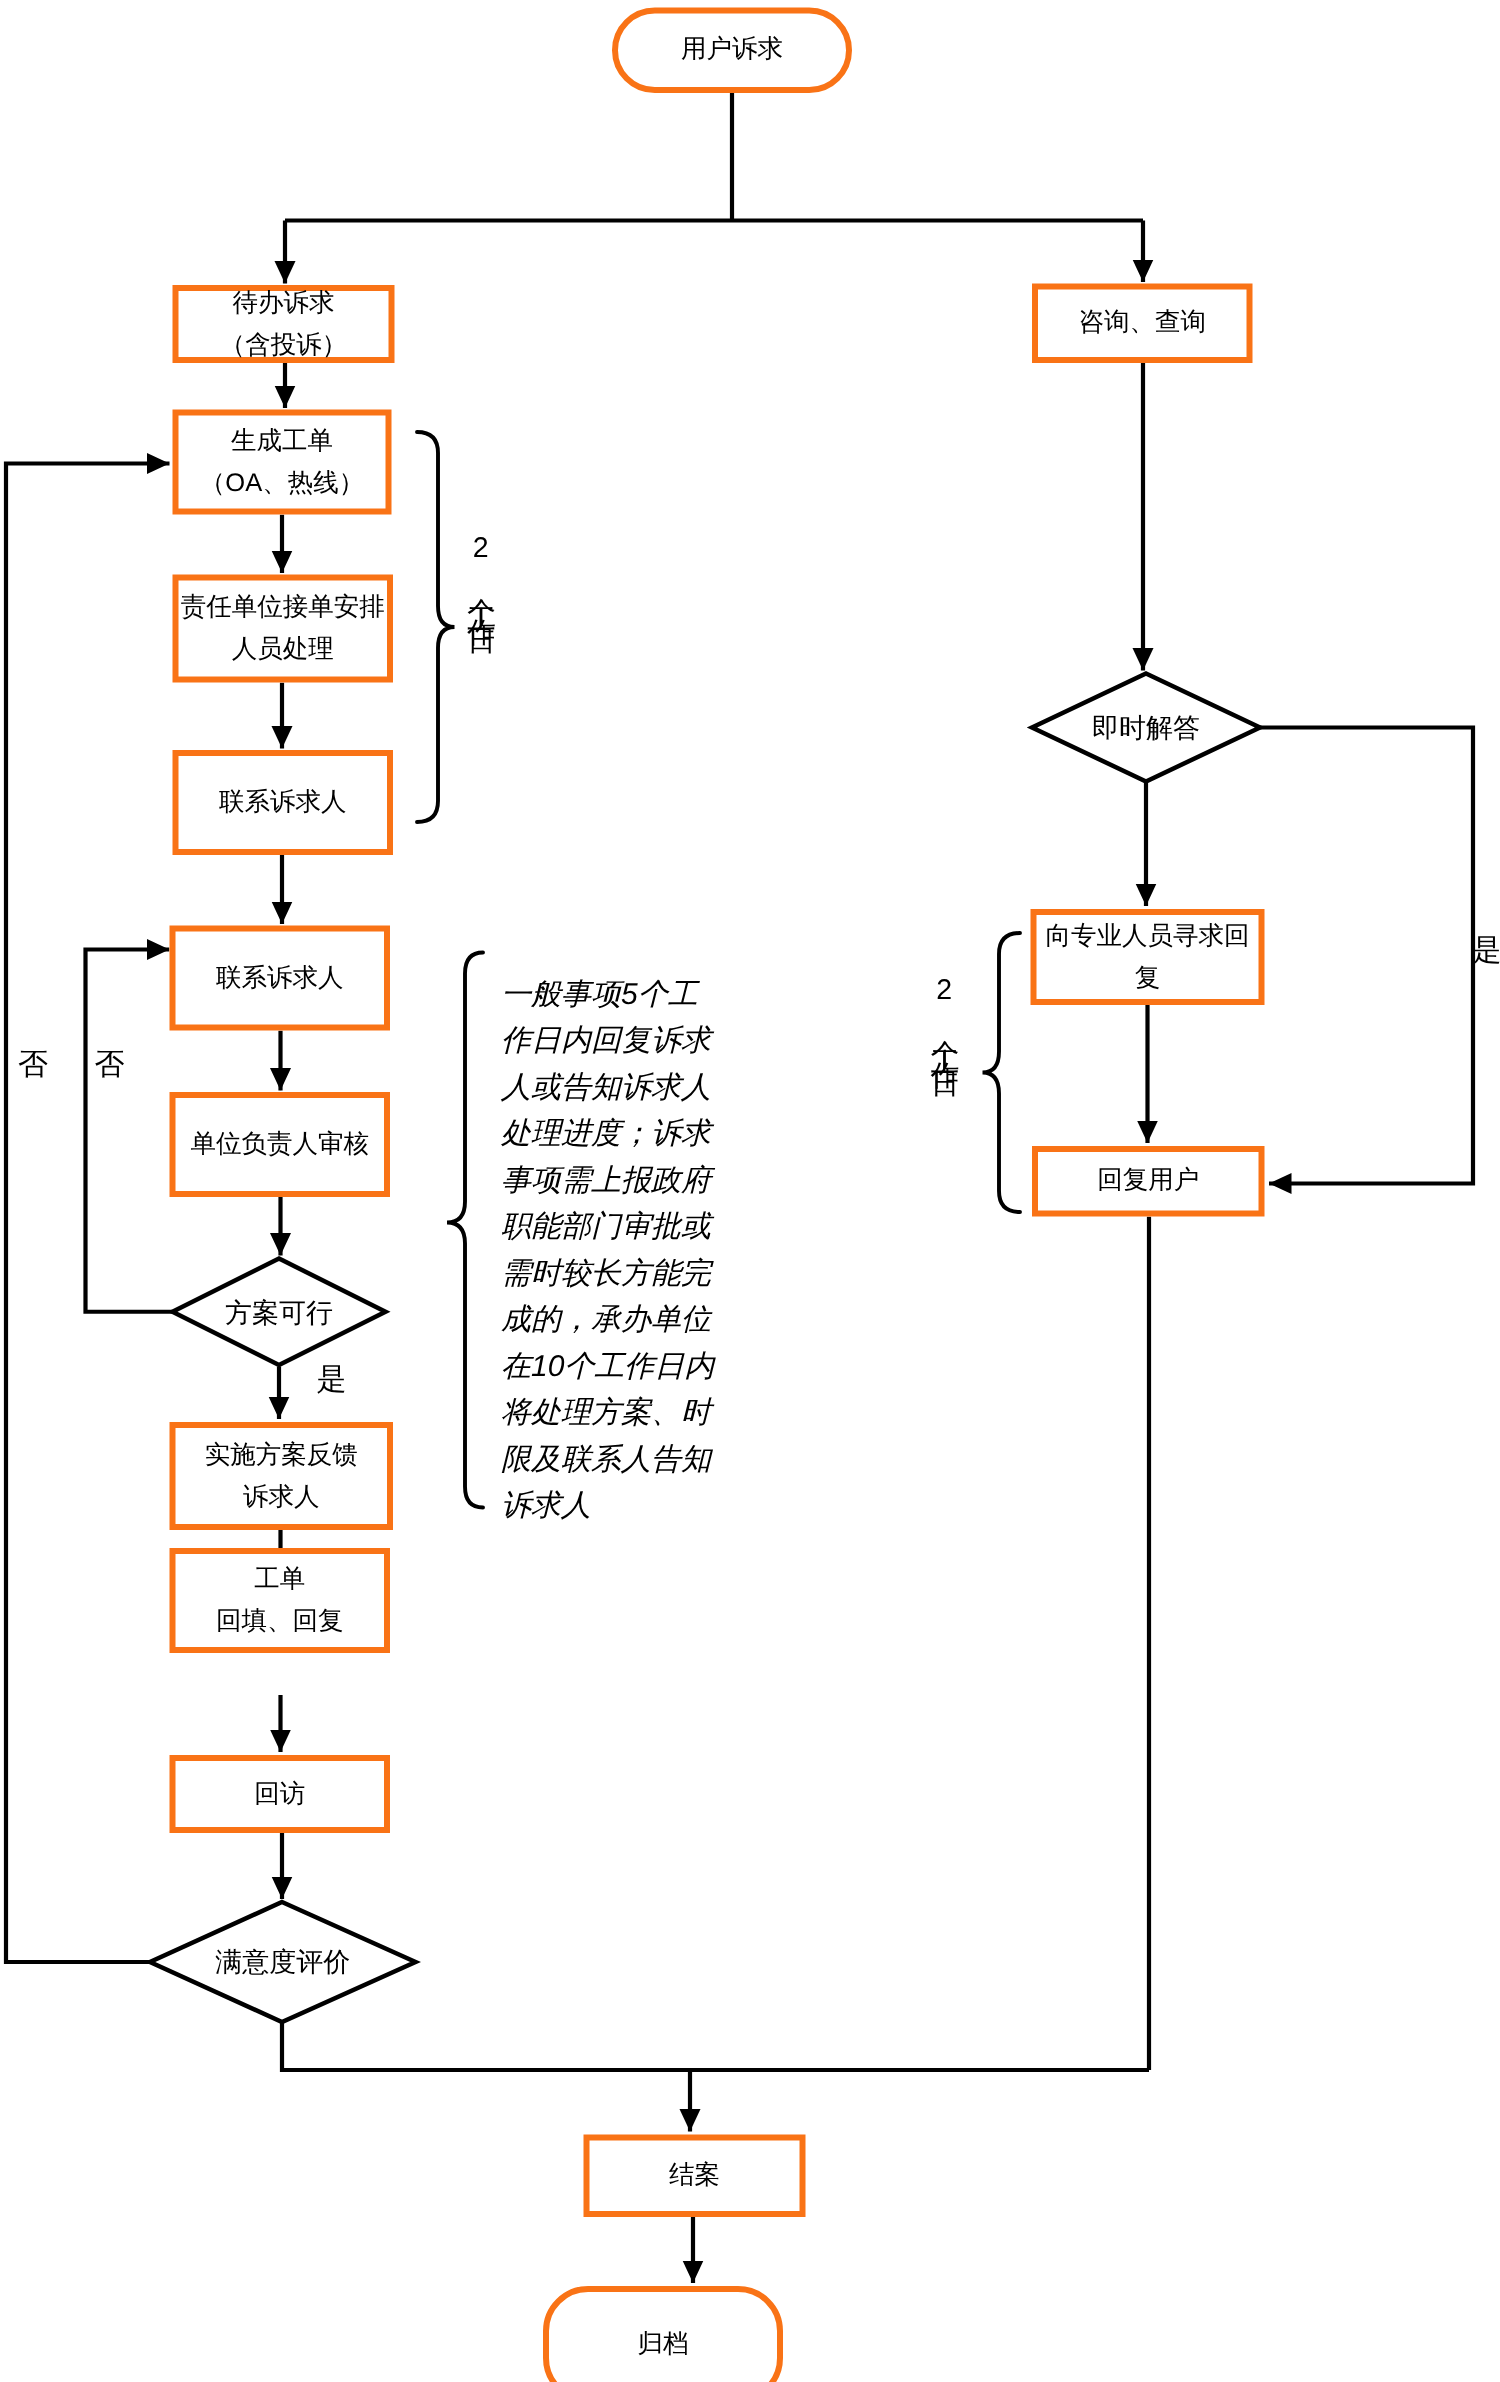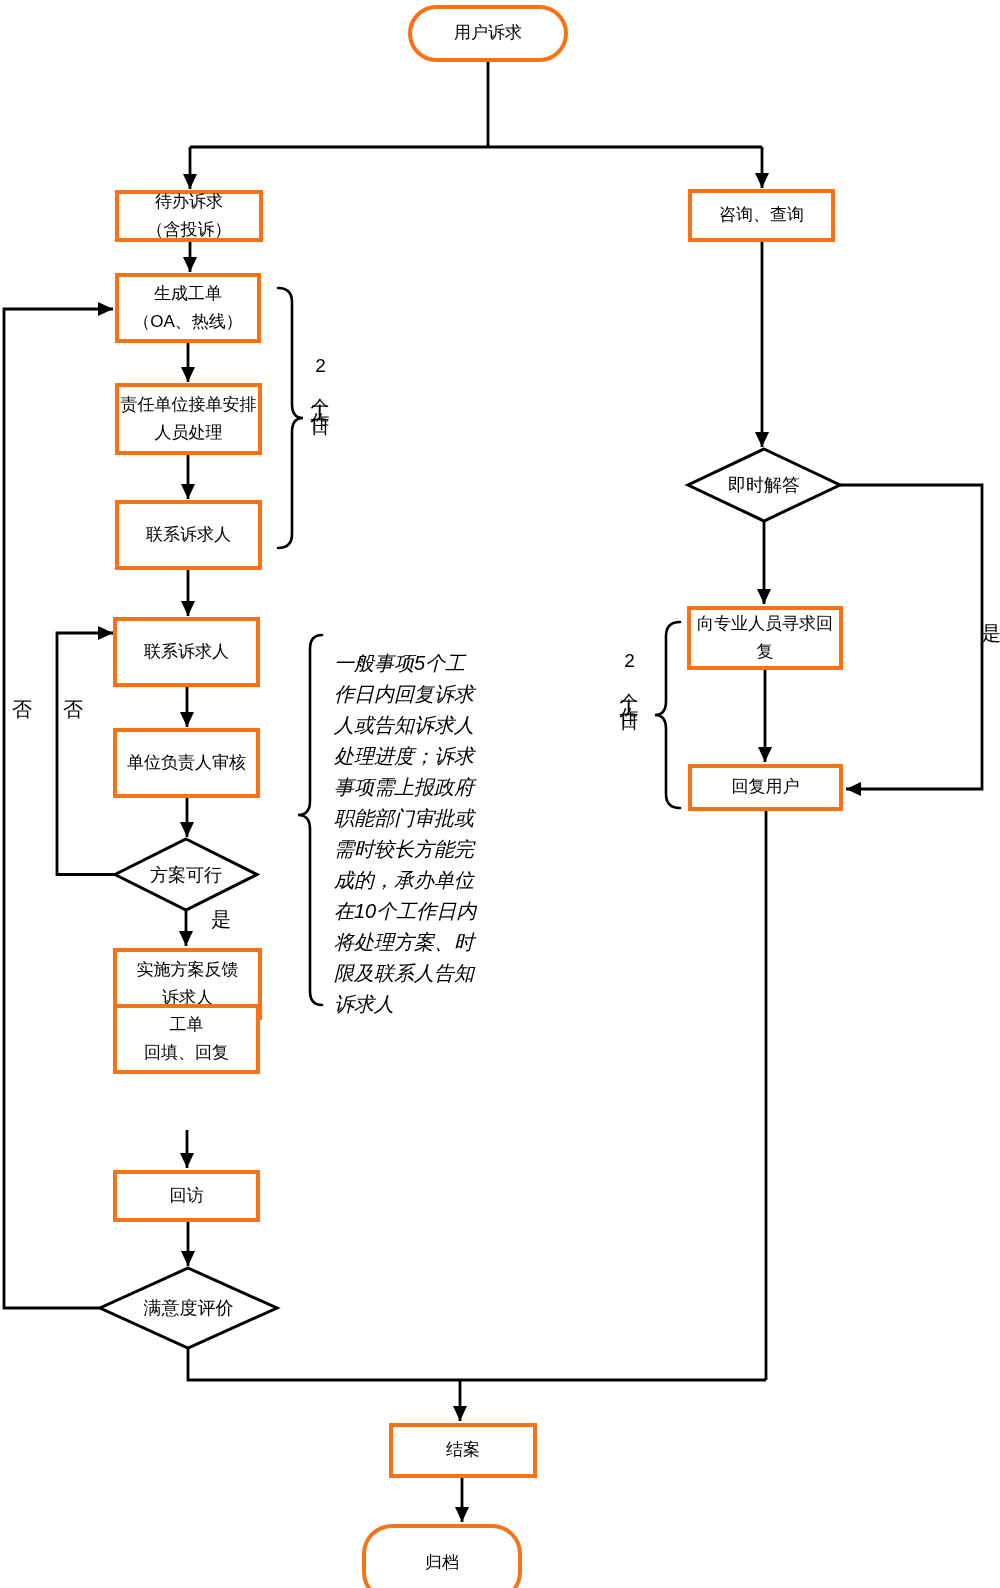--- a/index.html
+++ b/index.html
@@ -128,21 +128,21 @@
 
 <div class="node" style="left:113px;top:617px;width:147px;height:70px">联系诉求人</div>
 
 <div class="node" style="left:113px;top:728px;width:147px;height:70px">单位负责人审核</div>
 
 <div class="dlabel" style="left:115px;top:839px;width:142px;height:71px">方案可行</div>
 
 <div class="node" style="left:113px;top:948px;width:149px;height:72px">实施方案反馈
 诉求人</div>
 
-<div class="node" style="left:113px;top:1004px;width:147px;height:70px">工单
+<div class="node" style="left:113px;top:1032px;width:147px;height:70px">工单
 回填、回复</div>
 
 <div class="node" style="left:113px;top:1170px;width:147px;height:52px">回访</div>
 
 <div class="dlabel" style="left:100px;top:1268px;width:177px;height:80px">满意度评价</div>
 
 <div class="node" style="left:688px;top:189px;width:147px;height:53px">咨询、查询</div>
 
 <div class="dlabel" style="left:688px;top:449px;width:152px;height:72px">即时解答</div>
 

